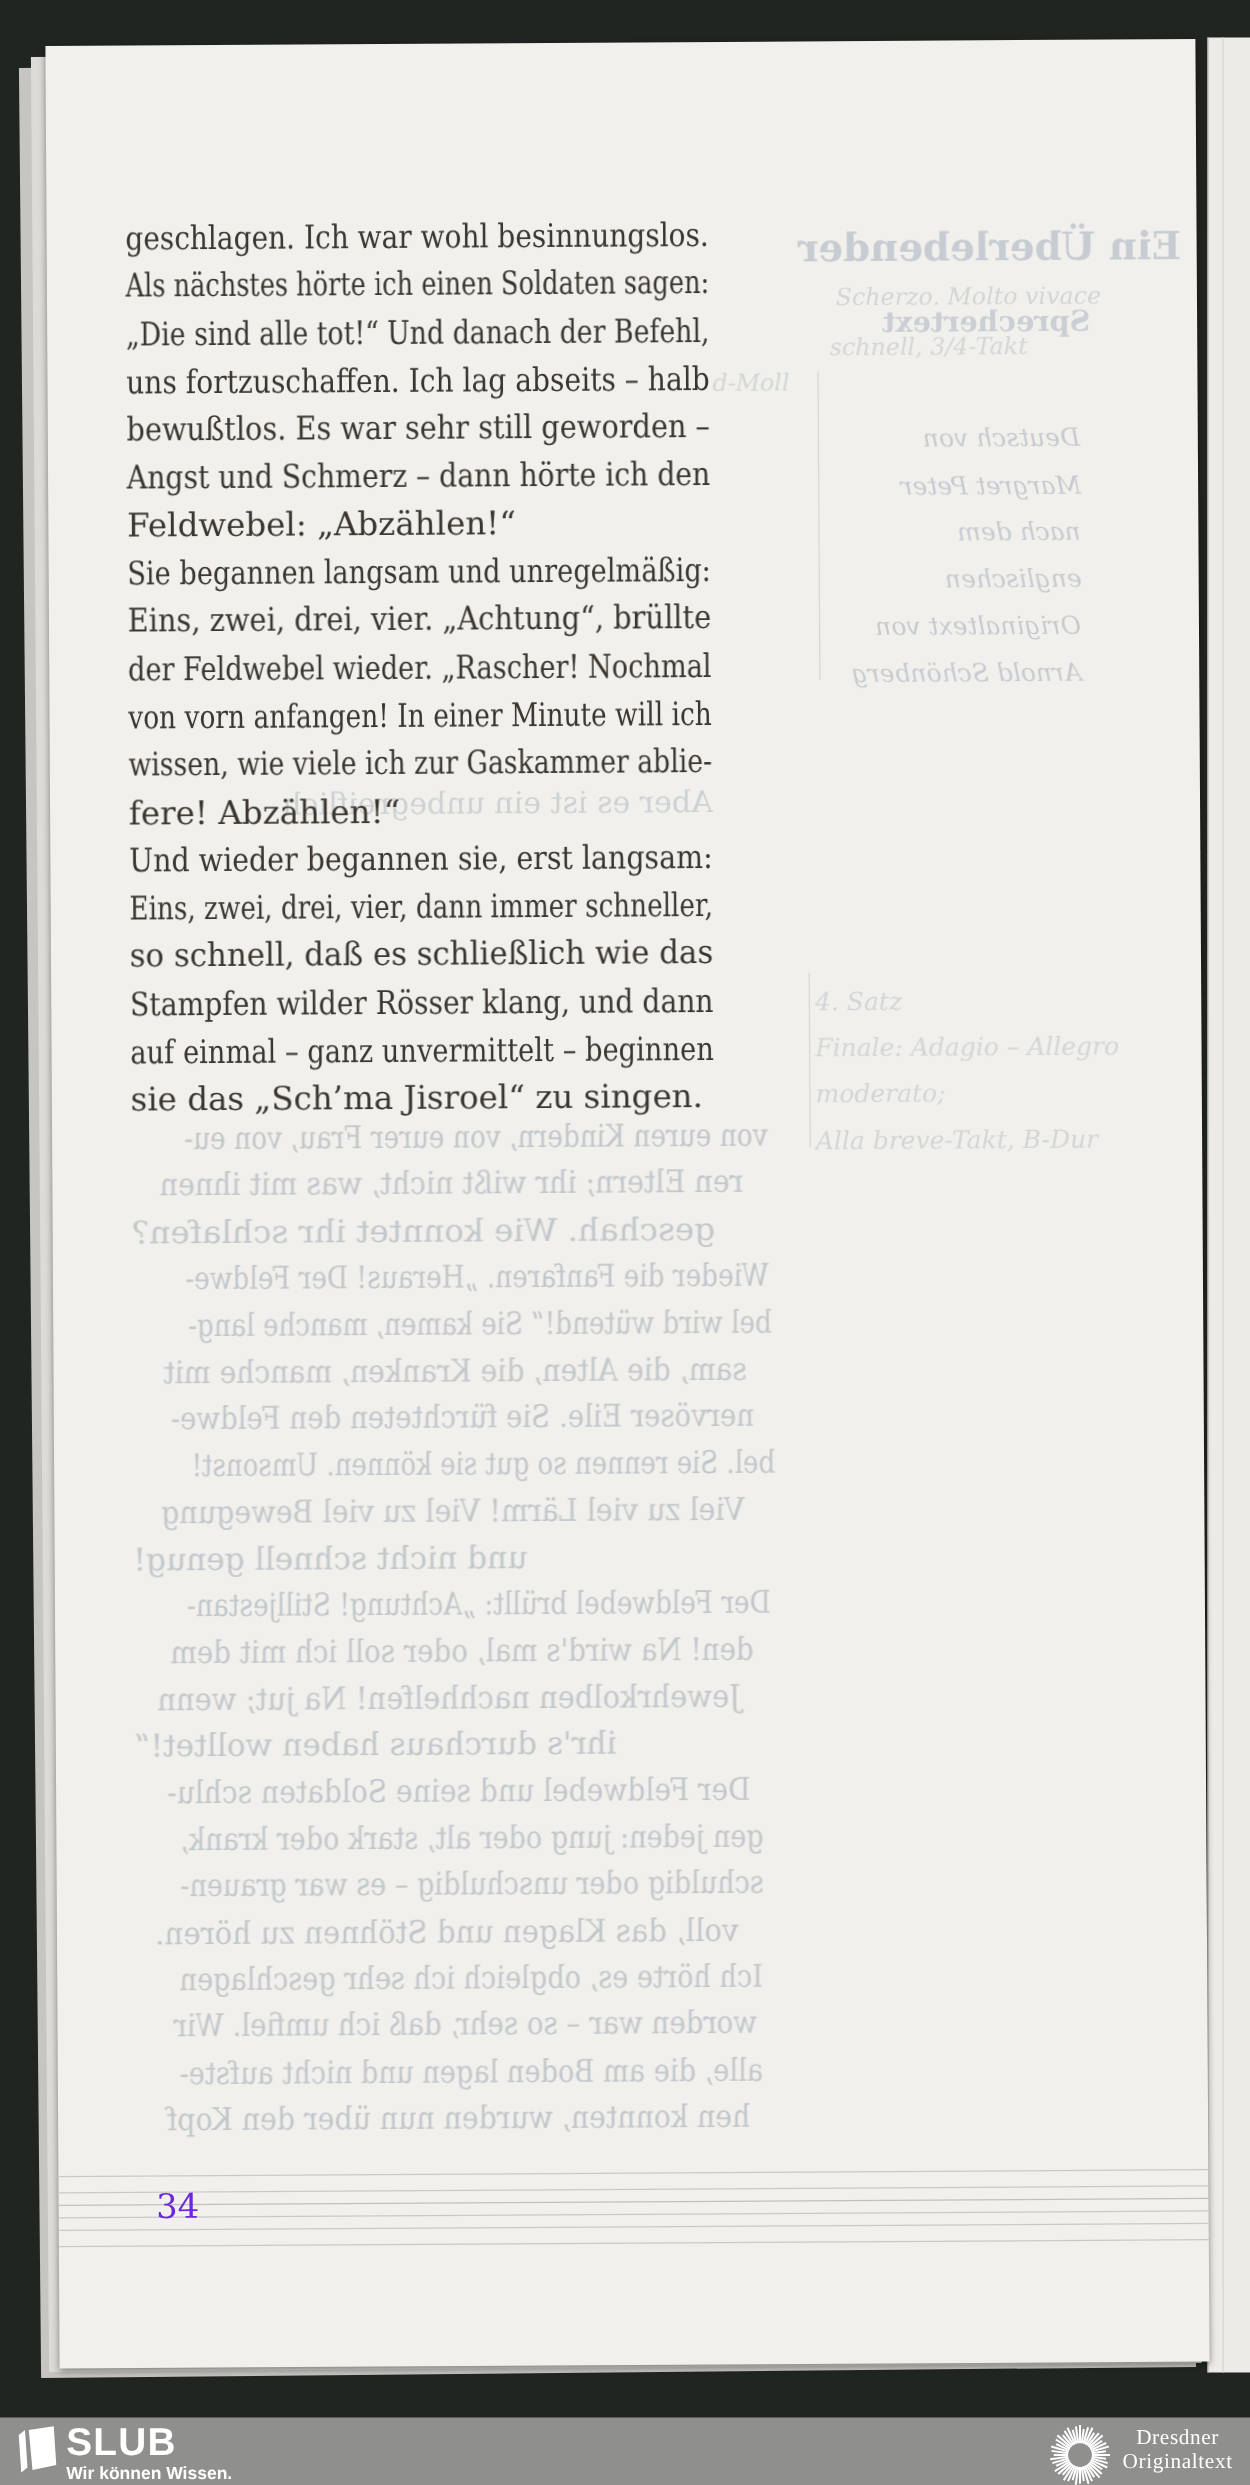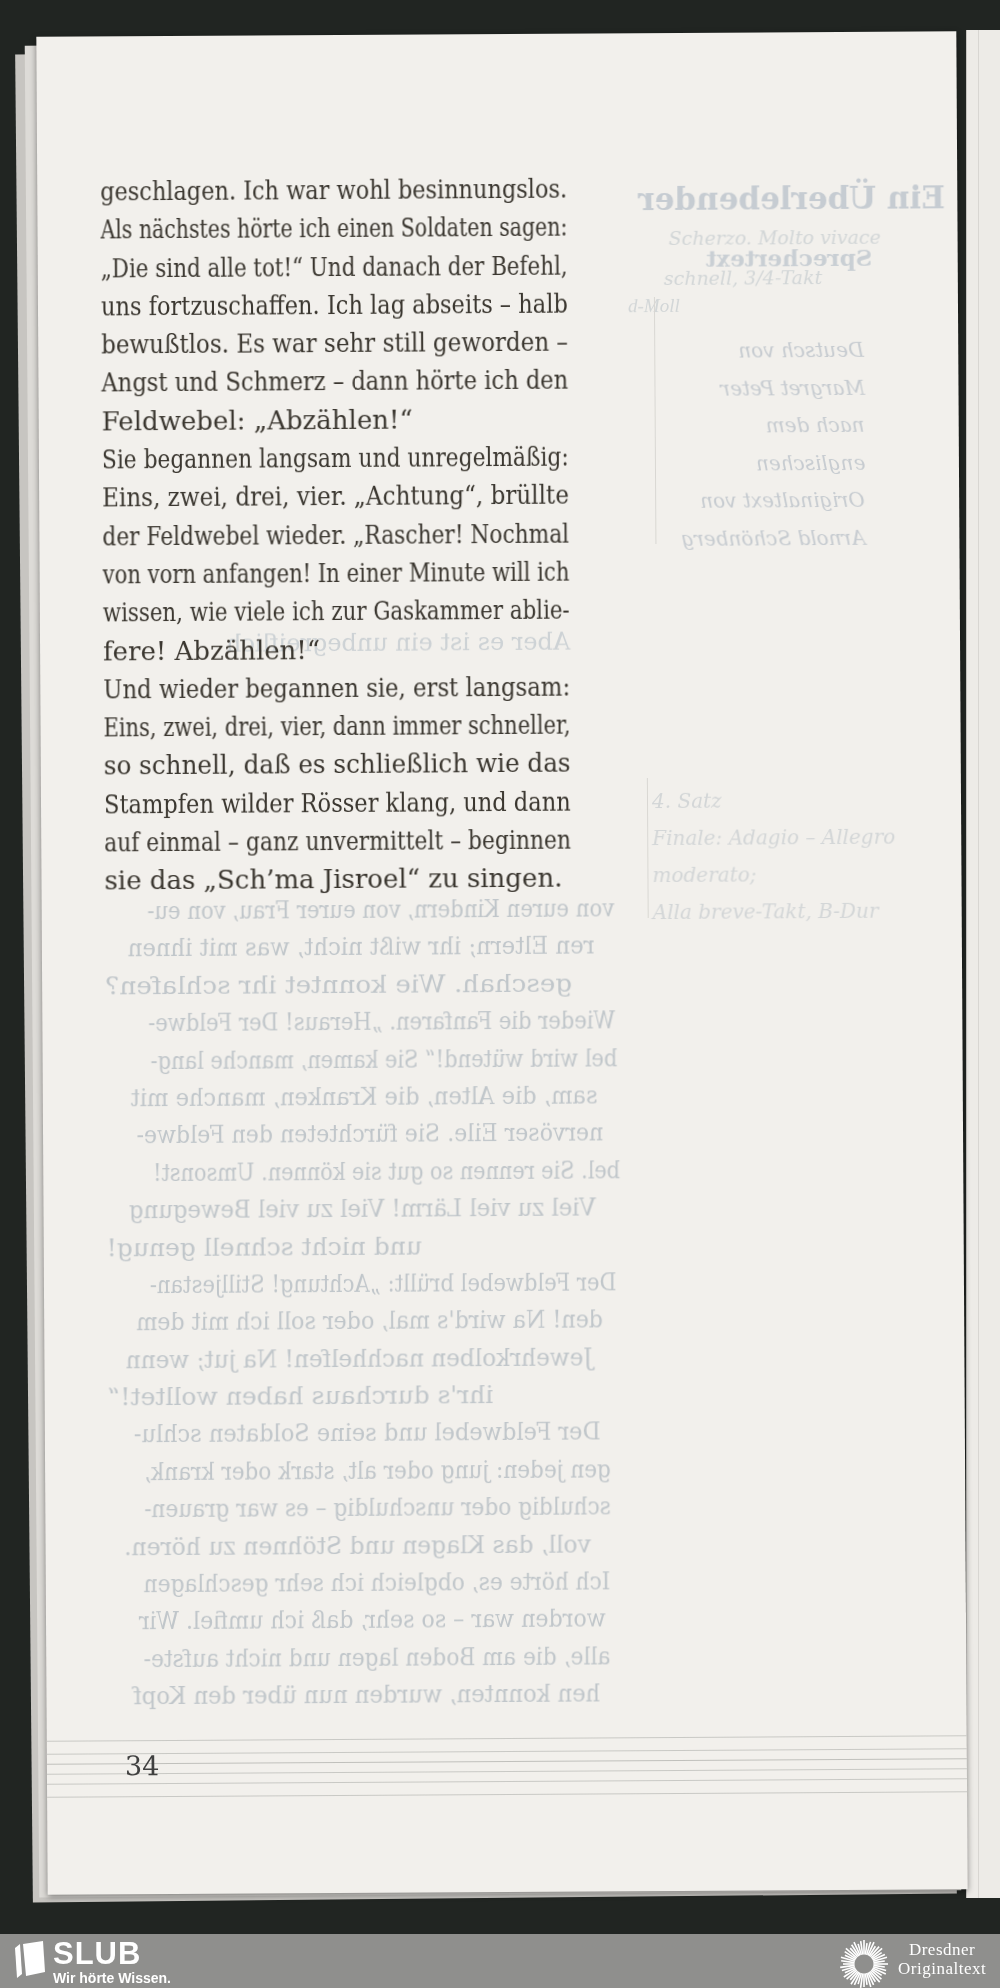--- a/index.html
+++ b/index.html
@@ -26,36 +26,36 @@
   .tline{white-space:nowrap;height:38.3px;}
   .tline span{display:inline-block;white-space:nowrap;}
   
   .ghost{color:#bdc3c8;filter:blur(0.5px);}
   .mirror{display:inline-block;transform:scaleX(-1);}
   #ghostHeading{position:absolute;right:12px;top:148px;font-weight:bold;font-size:31px;color:#c6ccd2;white-space:nowrap;}
   #ghostSub{position:absolute;right:85px;top:212px;font-weight:bold;font-size:23px;color:#c9cfd4;white-space:nowrap;}
   .tempoNote{position:absolute;font-style:italic;font-size:19px;color:#d2d6d7;white-space:nowrap;}
   #tempo0{left:631px;top:194px;}
   #tempo1{left:626px;top:234px;}
-  #tempo2{left:590px;top:262px;font-family:Liberation Serif, serif;}
+  #tempo2{left:532px;top:262px;}
   #credits{position:absolute;right:94px;top:300px;font-style:italic;font-size:20px;
     line-height:37.6px;text-align:right;color:#c6cbd0;white-space:nowrap;}
   .vdivider{position:absolute;width:1px;background:#d9d7d3;}
   #divider1{left:616px;top:264px;height:247px;}
   #divider2{left:606px;top:745px;height:140px;}
   #movementNotes{position:absolute;left:611px;top:750px;font-style:italic;font-size:20px;
     line-height:37px;color:#d3d6d7;white-space:nowrap;}
   #ghostMid{position:absolute;left:63px;top:594px;width:467px;text-align:right;
     font-size:24px;color:#cdd2d5;white-space:nowrap;}
   #ghostBlock{position:absolute;left:63px;top:856px;width:467px;font-size:25px;line-height:37.4px;color:#c0c6ca;}
   #ghostBlock .tline{height:37.4px;}
   
   #staff{position:absolute;left:0;top:1700px;width:920px;height:64px;}
   .staffline{position:absolute;left:0;width:100%;height:1px;background:#c9c9c5;}
-  #pageNum{position:absolute;left:78px;top:1714px;font-size:27px;color:#404040;}
+  #pageNum{position:absolute;left:78px;top:1714px;font-size:27px;color:#6d28d9;}
   
   #footerBar{position:absolute;left:0;top:1934px;width:1000px;height:54px;background:#8f8f8d;overflow:hidden;
     font-family:"Liberation Sans", sans-serif;}
   #slubIcon{position:absolute;left:13px;top:5px;}
   #slubName{position:absolute;left:53px;top:2px;font-size:31px;font-weight:bold;color:#ffffff;letter-spacing:1px;}
   #slubTag{position:absolute;left:53px;top:36px;font-size:14px;font-weight:bold;color:#ffffff;}
   #sunburst{position:absolute;left:838px;top:2px;}
   #orchName{position:absolute;left:898px;top:6px;font-family:"Liberation Serif", serif;
     font-size:17px;line-height:19px;color:#ffffff;letter-spacing:0.5px;text-align:center;}
 </style>
@@ -157,21 +157,21 @@
     <div id="pageNum">34</div>
   </div>
 </div>
 
 <div id="footerBar" style="background: rgb(143, 143, 141);">
   <svg id="slubIcon" width="34" height="42" viewBox="0 0 34 42">
     <polygon points="2,9 7,5 9,35 4,39" fill="#ffffff"></polygon>
     <polygon points="10,5 30,2 32,33 13,37" fill="#ffffff"></polygon>
   </svg>
   <div id="slubName">SLUB</div>
-  <div id="slubTag">Wir hörte Wissen.</div>
+  <div id="slubTag">Wir können Wissen.</div>
   <svg id="sunburst" width="52" height="56" viewBox="0 0 52 56">
       <line x1="35.5" y1="28.0" x2="50.0" y2="28.0" stroke="#ffffff" stroke-width="1.6"></line>
       <line x1="35.4" y1="29.4" x2="46.8" y2="31.0" stroke="#ffffff" stroke-width="1.6"></line>
       <line x1="35.1" y1="30.7" x2="48.1" y2="34.5" stroke="#ffffff" stroke-width="1.6"></line>
       <line x1="34.6" y1="31.9" x2="47.8" y2="38.0" stroke="#ffffff" stroke-width="1.6"></line>
       <line x1="34.0" y1="33.1" x2="43.7" y2="39.4" stroke="#ffffff" stroke-width="1.6"></line>
       <line x1="33.2" y1="34.2" x2="43.4" y2="43.1" stroke="#ffffff" stroke-width="1.6"></line>
       <line x1="32.2" y1="35.2" x2="41.7" y2="46.1" stroke="#ffffff" stroke-width="1.6"></line>
       <line x1="31.1" y1="36.0" x2="37.4" y2="45.7" stroke="#ffffff" stroke-width="1.6"></line>
       <line x1="29.9" y1="36.6" x2="35.6" y2="48.9" stroke="#ffffff" stroke-width="1.6"></line>

